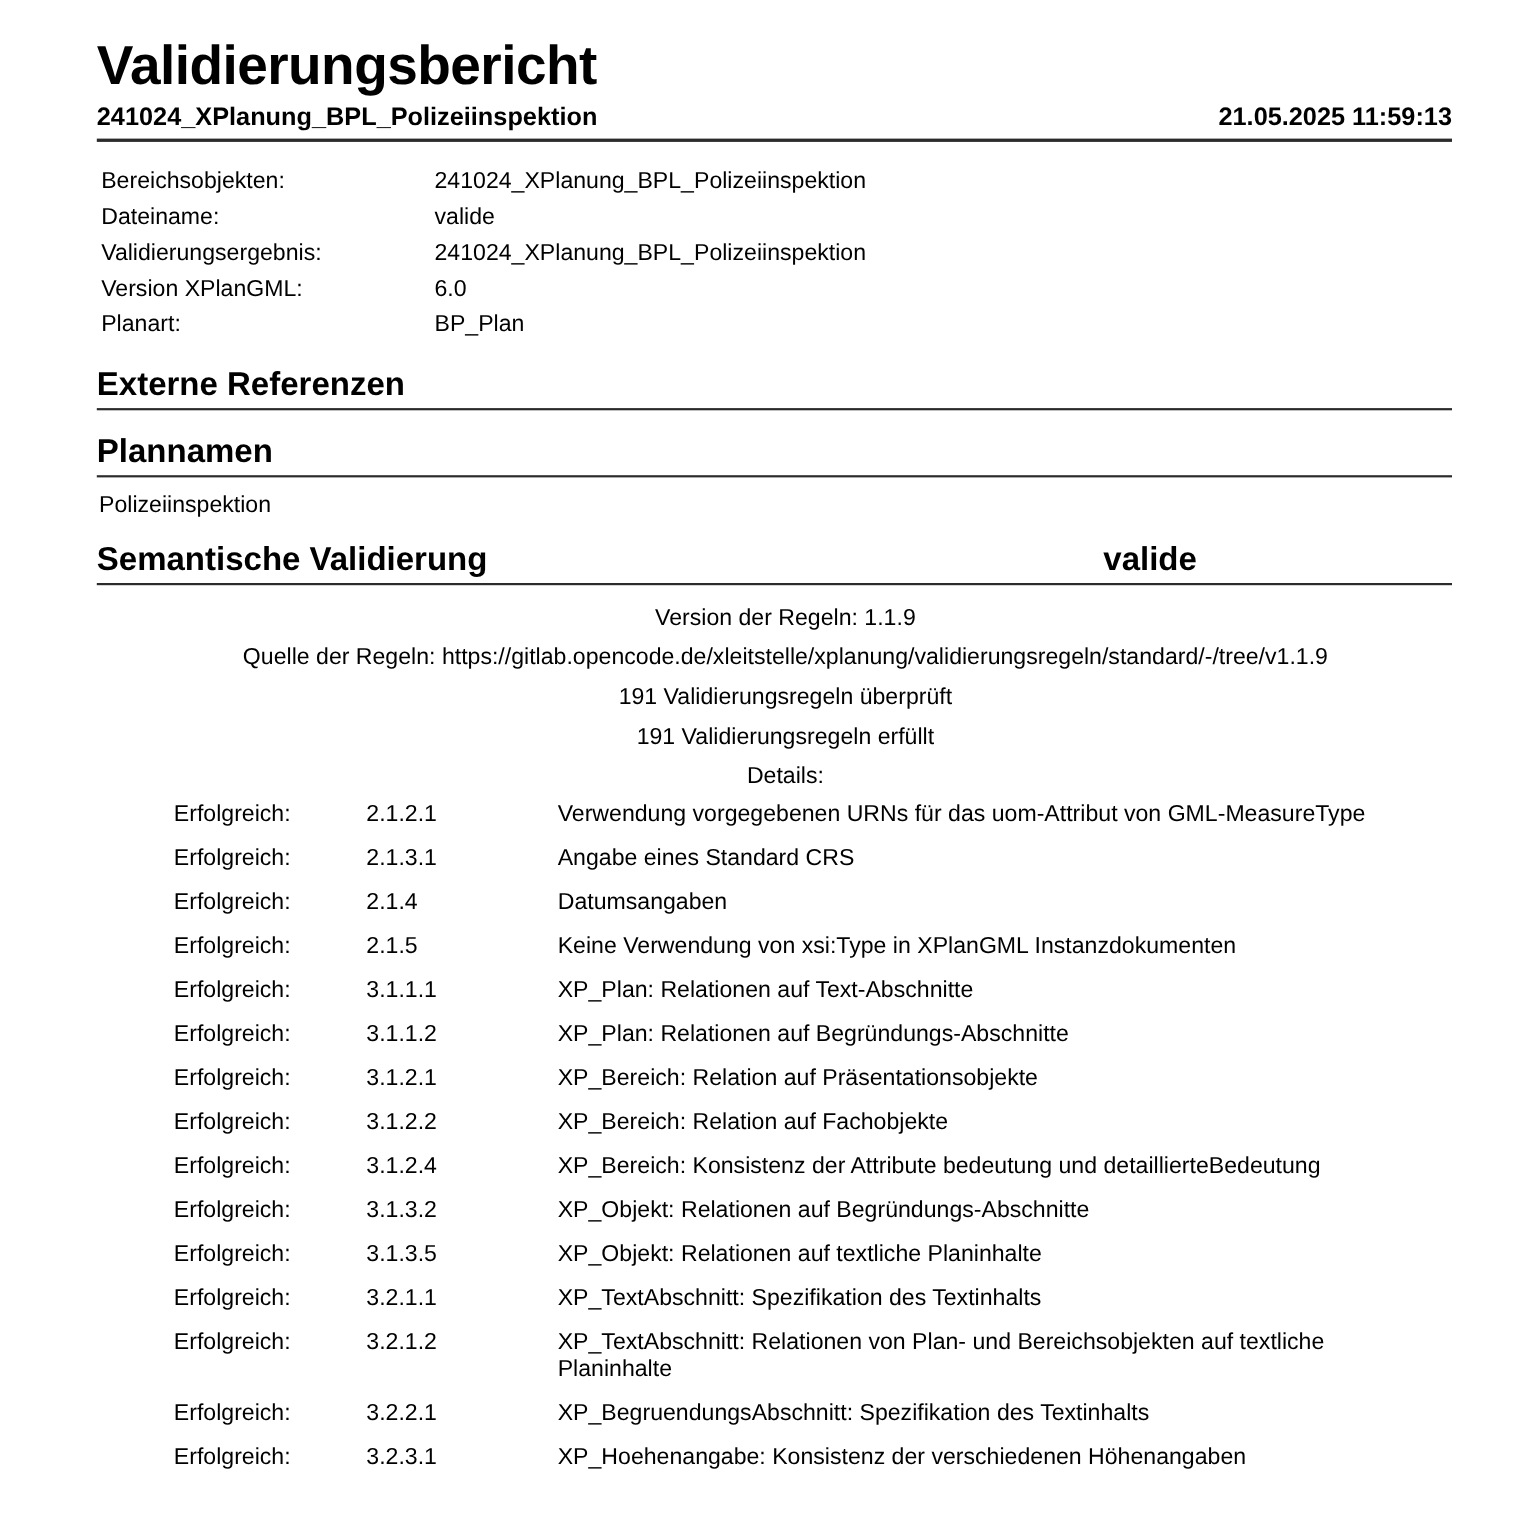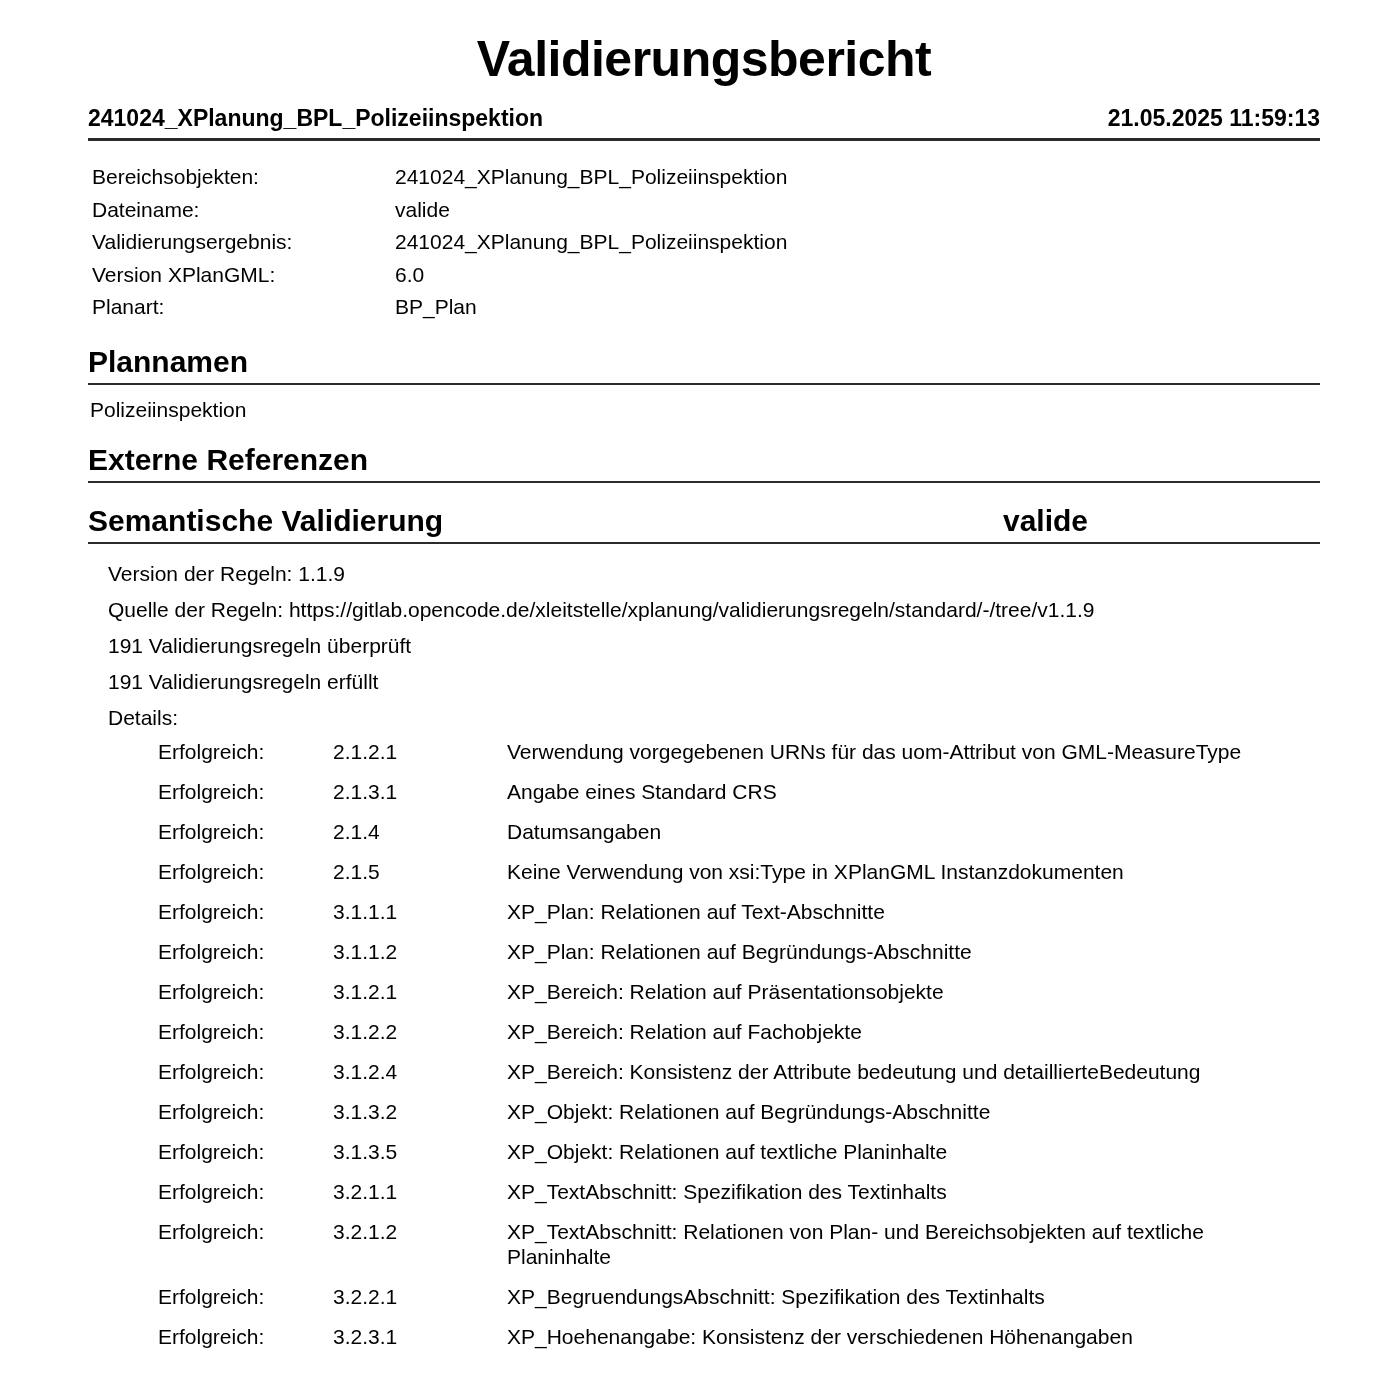--- a/index.html
+++ b/index.html
@@ -14,23 +14,22 @@
   }
   .page {
     width: 1389px; height: 1389px;
     padding: 34px 69px 0 88px;
     overflow: hidden;
   }
   .title {
     font-size: 50px;
     font-weight: bold;
     line-height: 1.02;
-    margin: 0 0 20px 0;
+    margin: 0 0 8px 0;
     letter-spacing: -0.5px;
-    text-align: center;
   }
   .header-row {
     display: flex;
     justify-content: space-between;
     align-items: flex-end;
     font-size: 23px;
     font-weight: bold;
     line-height: 26px;
     margin-bottom: 7px;
   }
@@ -65,21 +64,21 @@
   }
   .plain-text {
     font-size: 21px;
     line-height: 24px;
     margin: 13px 0 6px 2px;
   }
   .sub-block {
     margin: 12px 0 0 20px;
     font-size: 21px;
   }
-  .sub-line { line-height: 36px; white-space: nowrap; }
+  .sub-line { line-height: 36px; white-space: nowrap; text-align: center; }
   .details {
     margin: 3px 0 0 70px;
     font-size: 21px;
   }
   .d-row {
     display: flex;
     align-items: flex-start;
     line-height: 25px;
     margin-bottom: 15px;
   }
@@ -122,28 +121,28 @@
         <span class="meta-value">6.0</span>
       </div>
 
       <div class="meta-row">
         <span class="meta-label">Planart:</span>
         <span class="meta-value">BP_Plan</span>
       </div>
     </div>
 
   <div class="heading-block">
+    <h2 class="section-heading">Externe Referenzen</h2>
+    <div class="rule"></div>
+  </div>
+
+  <div class="heading-block">
     <h2 class="section-heading">Plannamen</h2>
     <div class="rule"></div>
     <div class="plain-text">Polizeiinspektion</div>
-  </div>
-
-  <div class="heading-block">
-    <h2 class="section-heading">Externe Referenzen</h2>
-    <div class="rule"></div>
   </div>
 
   <div class="heading-block">
     <div class="heading-row">
       <h2 class="section-heading">Semantische Validierung</h2>
       <span class="heading-result">valide</span>
     </div>
     <div class="rule"></div>
 
     <div class="sub-block">

